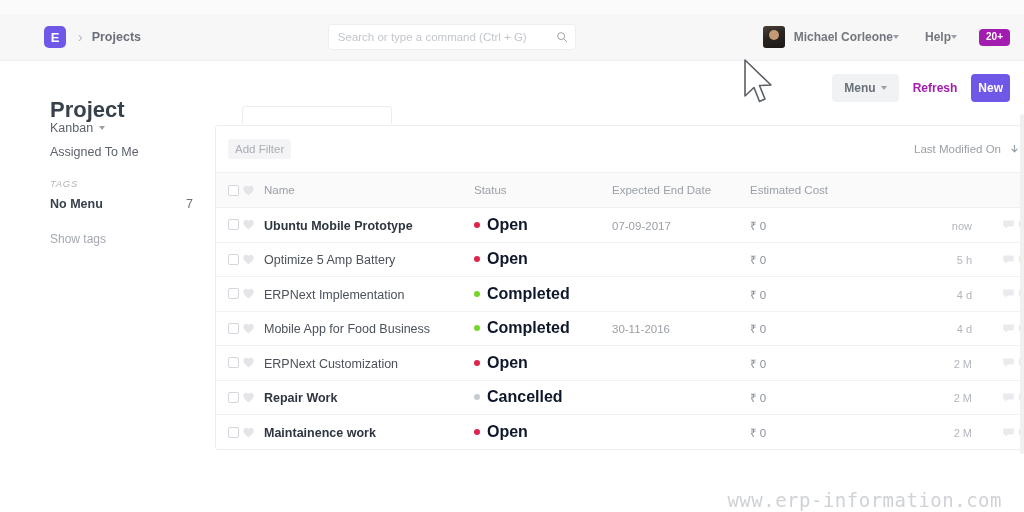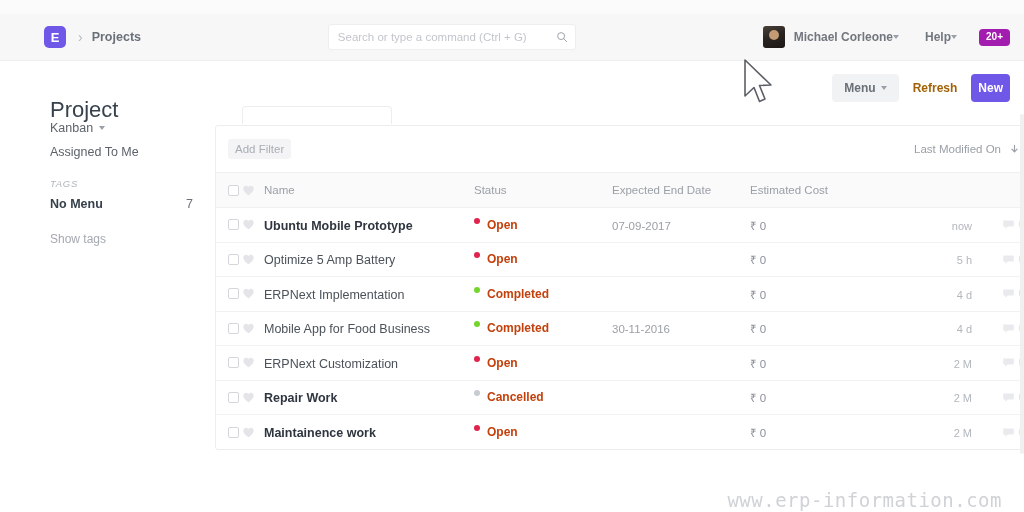--- a/index.html
+++ b/index.html
@@ -83,31 +83,31 @@
   }
 
   
   .page-head {
     height: 53px;
     display: flex; align-items: center;
     padding: 0 14px 0 50px;
     background: #fff;
     position: relative;
   }
-  .page-title { font-size: 22px; color: #36414c; font-weight: normal; margin-top: 44px; }
+  .page-title { font-size: 22px; color: #36414c; font-weight: bold; margin-top: 44px; }
   .head-actions { margin-left: auto; display: flex; align-items: flex-start; gap: 2px; }
   .btn {
     font-family: "Liberation Sans", sans-serif;
     font-size: 12px; font-weight: bold;
     border: none; border-radius: 4px;
     padding: 7px 12px; cursor: pointer;
     background: #f1f2f3; color: #6a7079;
     display: flex; align-items: center; gap: 5px;
   }
-  .btn-plain { background: transparent; color: #a16207; }
+  .btn-plain { background: transparent; color: #a21caf; }
   .btn-primary { background: #6f58e8; color: #ffffff; padding: 7px 7px; }
 
   
   .body-area { display: flex; height: 412px; }
   .sidebar {
     width: 215px; flex: none;
     padding: 7px 0 0 50px;
     background: #fff;
   }
   .side-item {
@@ -179,21 +179,21 @@
 
   .chk {
     width: 11px; height: 11px;
     border: 1px solid #d3d6da; border-radius: 2px;
     background: #fff; display: block;
   }
   .heart { width: 13px; height: 13px; display: block; }
 
   .cell-name { font-size: 12.5px; color: #4b525a; }
   .cell-name.bold { font-weight: bold; color: #2f3640; }
-  .status { font-size: 12px; font-weight: bold; color: #c2410c; display: flex; gap: 7px; }
+  .status { font-size: 16px; font-weight: bold; color: #0f172a; display: flex; align-items: center; gap: 7px; }
   .dot { width: 6px; height: 6px; border-radius: 50%; display: inline-block; }
   .cell-date { font-size: 11.5px; color: #9aa0a7; }
   .cell-cost { font-size: 11.5px; color: #8b9099; }
   .cell-time { font-size: 11px; color: #b2b7bd; }
   .comm { display: flex; align-items: center; justify-content: flex-end; gap: 3px; opacity: .5; }
   .comm svg { width: 13px; height: 13px; }
   .comm .n { font-size: 10px; color: #c3c7cd; }
 
   
   .watermark {

